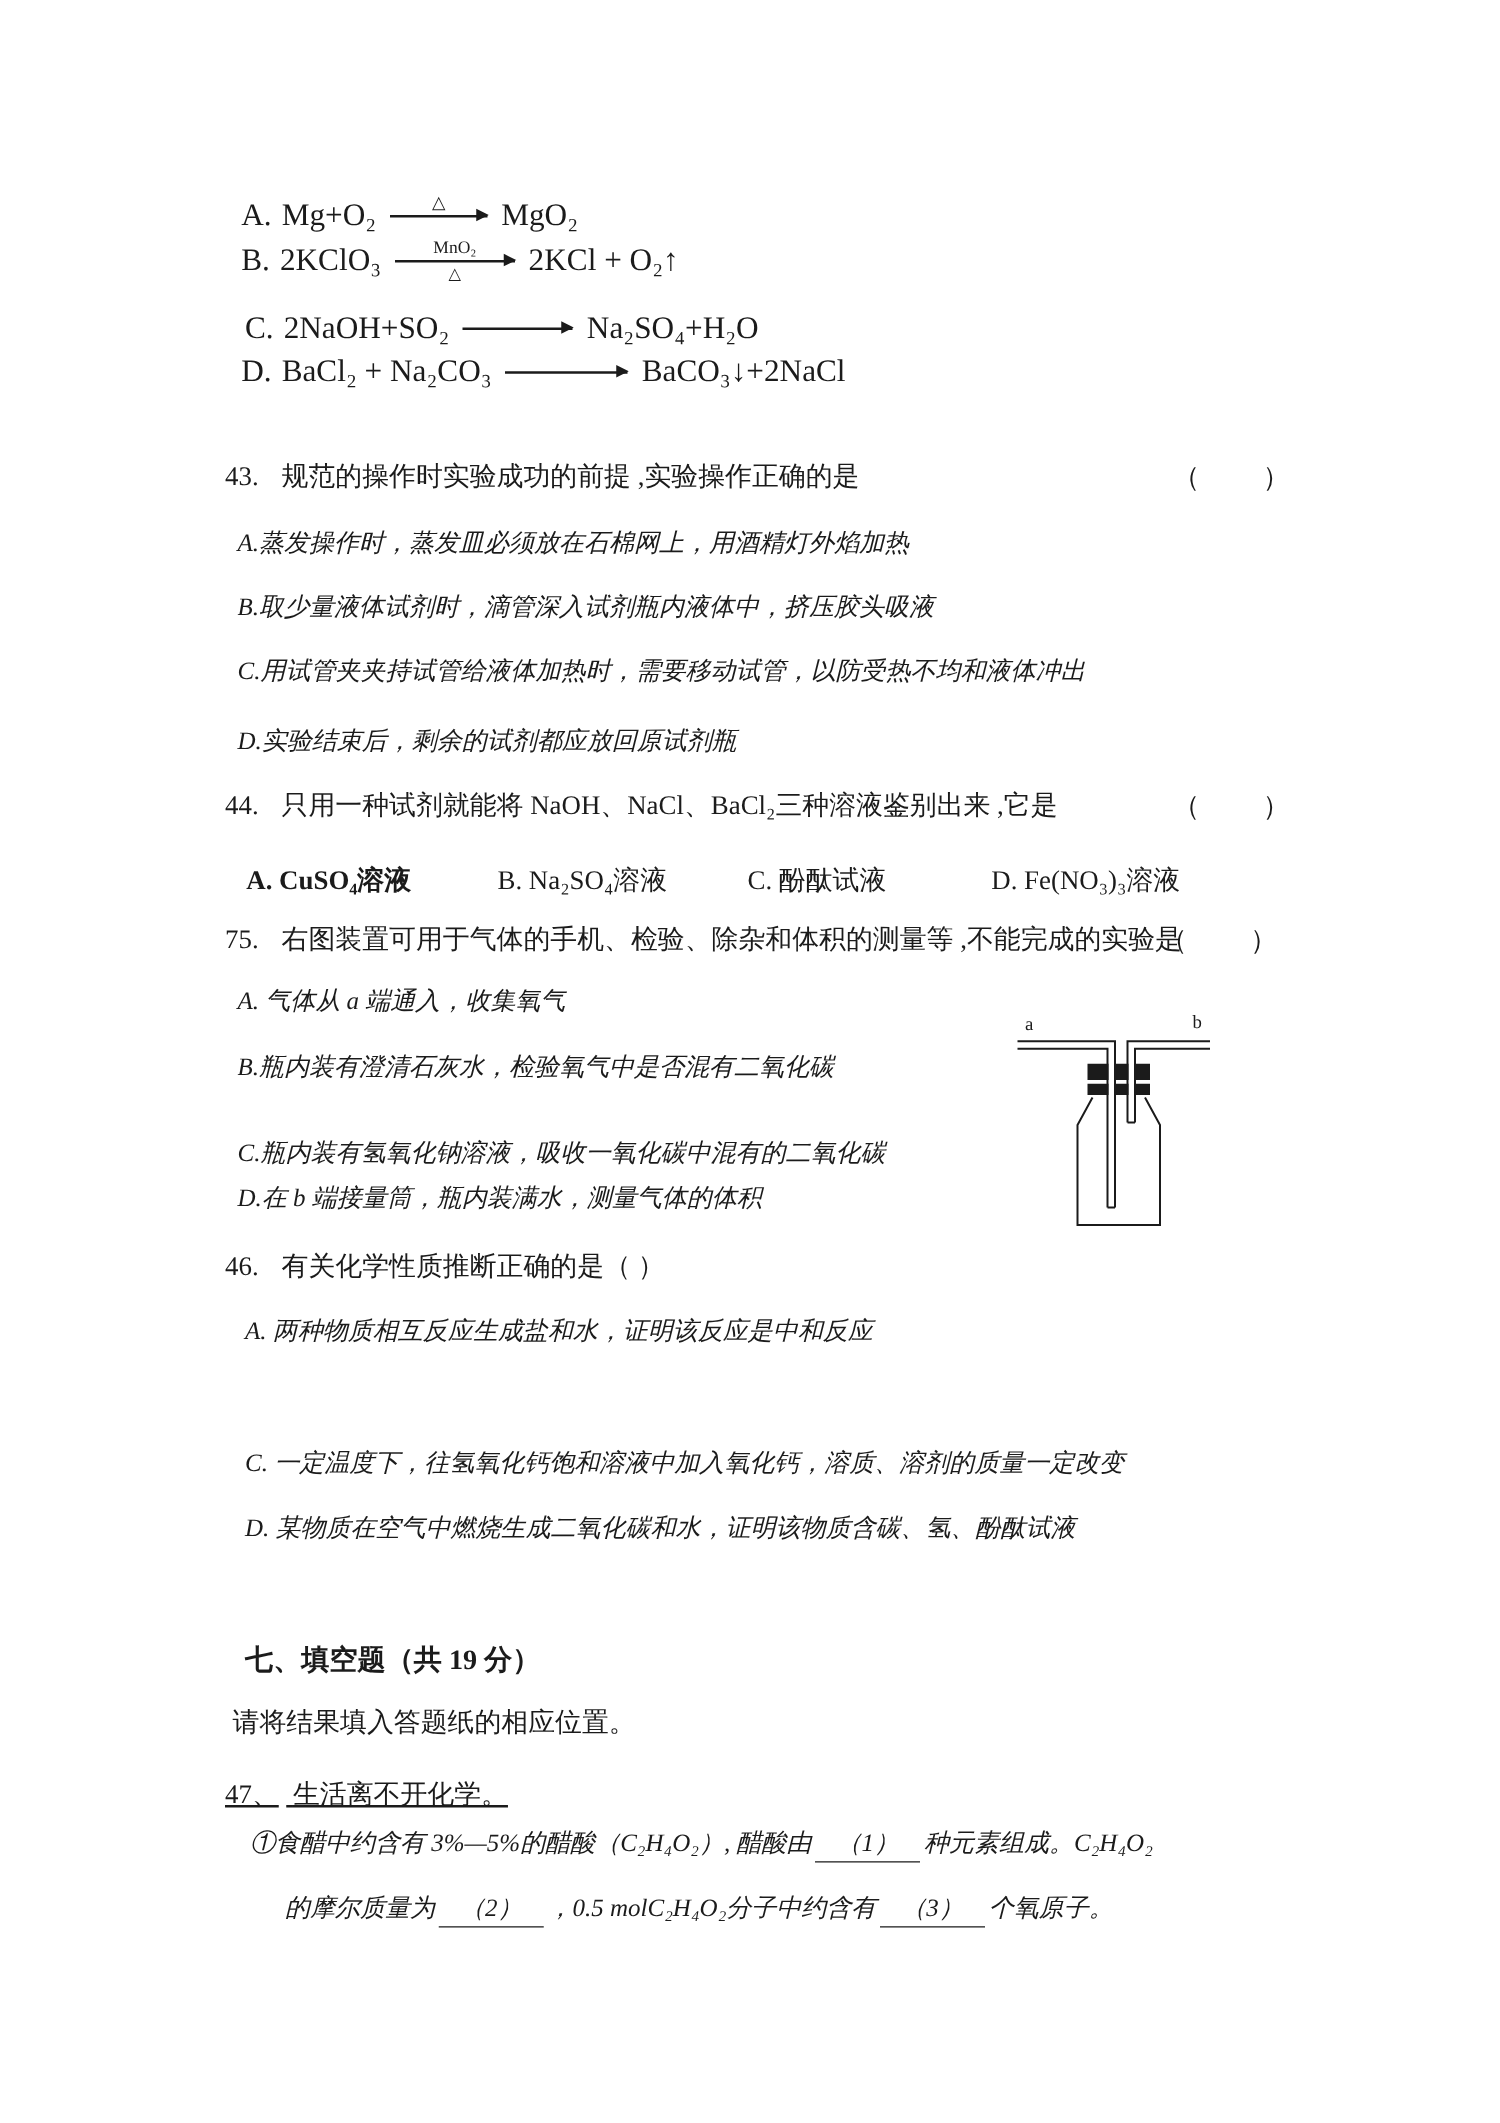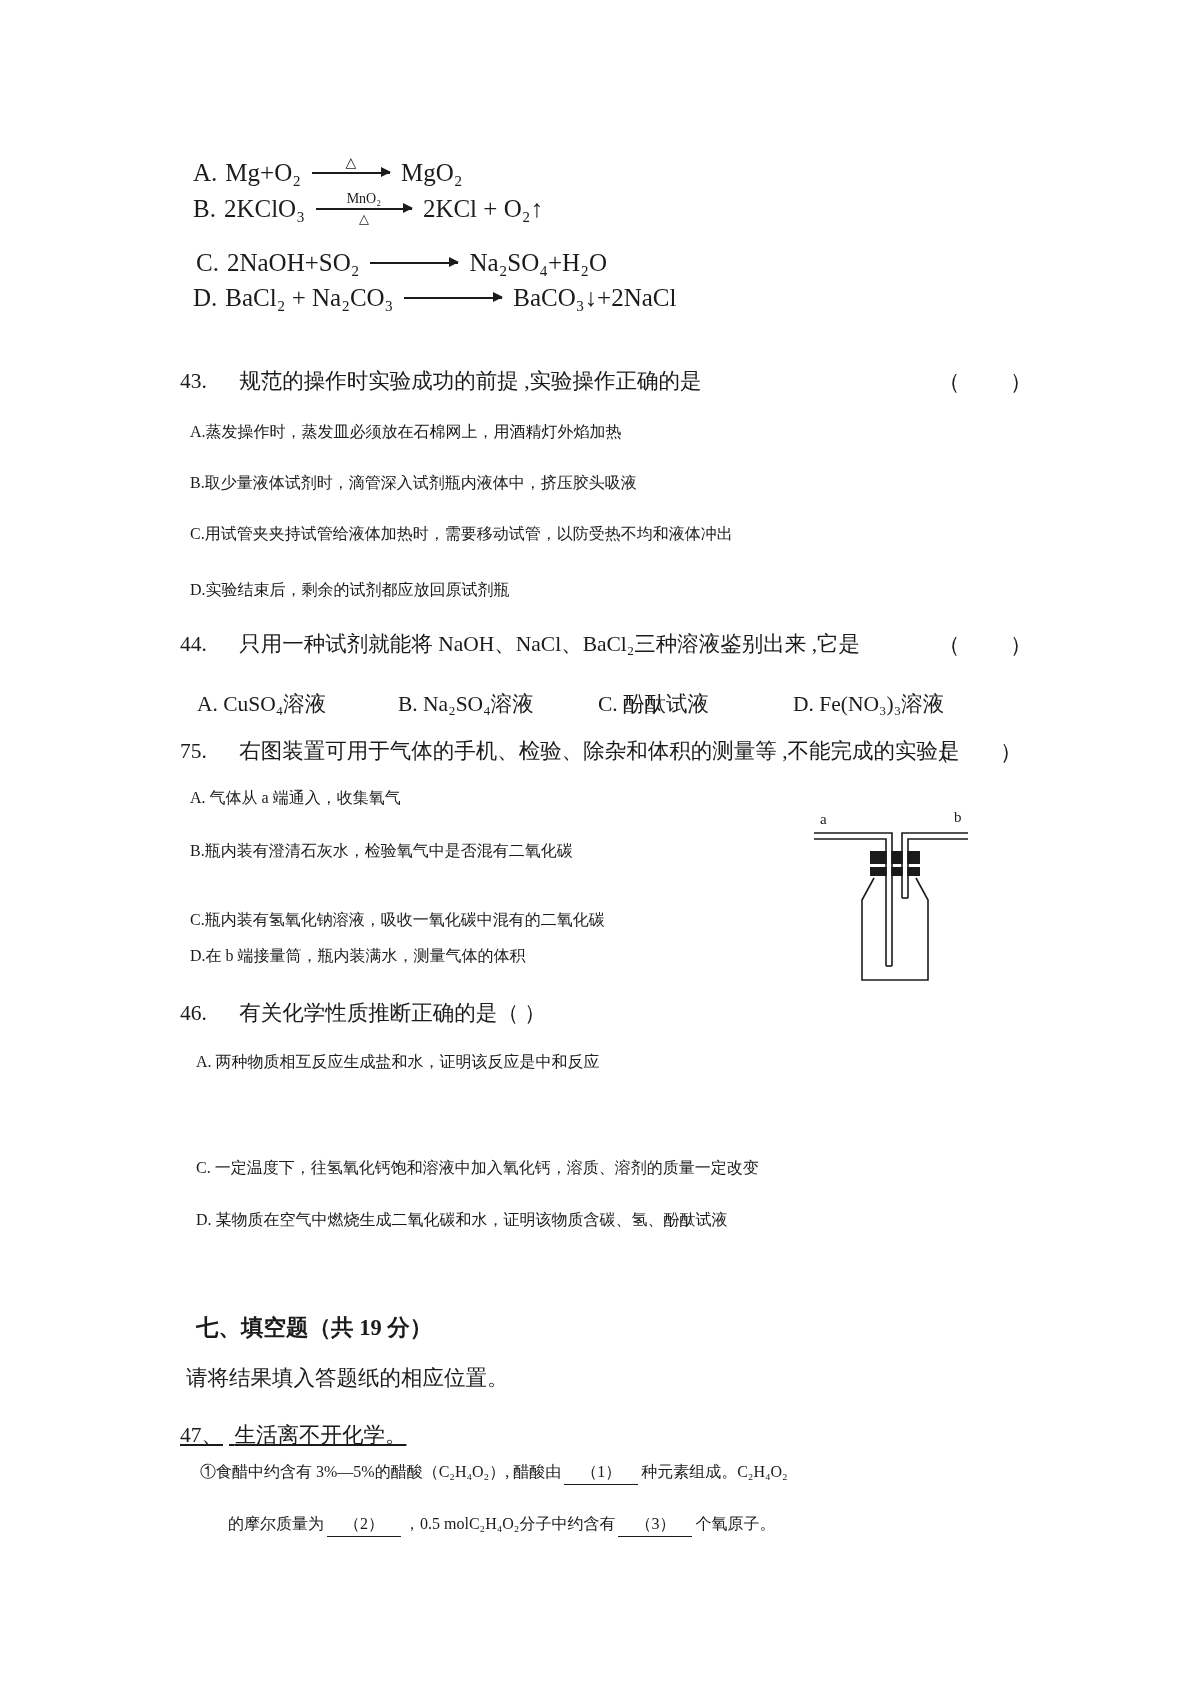--- a/index.html
+++ b/index.html
@@ -14,23 +14,23 @@
   .eq .rxn{display:inline-flex;flex-direction:column;align-items:center;margin:0 3px;}
   .rxn .above{font-size:14px;line-height:14px;height:16px;display:block;}
   .rxn .shaft{position:relative;height:1.8px;background:#1b1b1b;align-self:stretch;display:block;}
   .rxn .shaft::after{
     content:"";position:absolute;right:-1px;top:-4.8px;width:0;height:0;
     border-left:10px solid #1b1b1b;border-top:5.5px solid transparent;border-bottom:5.5px solid transparent;
   }
   .rxn .below{font-size:13px;line-height:13px;height:15px;padding-top:2px;display:block;}
   
   .qrow{font-size:21.5px;line-height:1.3;}
-  .qnum{margin-right:27px;}
+  .qnum{margin-right:13px;}
   .answer{position:absolute;top:0;font-size:22px;letter-spacing:2px;}
-  .opt{font-size:16px;line-height:1.3;}
+  .opt{font-size:20px;line-height:1.3;font-style:italic;}
   .optspan{position:absolute;top:0;font-size:21.5px;white-space:nowrap;}
   .sec-title{font-weight:bold;font-size:22.5px;}
   .sec-instr{font-weight:normal;font-size:21.5px;}
   .blank{display:inline-block;text-align:center;border-bottom:1.6px solid #1b1b1b;padding:0 17px 1px;margin:0 3px;}
   .diagram svg .lbl{font-size:15px;font-family:"Liberation Serif","DejaVu Serif",serif;fill:#1b1b1b;}
   .diagram svg .pipe{stroke:#1b1b1b;stroke-width:1.6;fill:none;}
 </style>
 </head>
 <body>
 
@@ -89,21 +89,21 @@
   <div class="abs opt" style="left:190px;top:473px;">B.取少量液体试剂时，滴管深入试剂瓶内液体中，挤压胶头吸液</div>
   <div class="abs opt" style="left:190px;top:580px;">D.实验结束后，剩余的试剂都应放回原试剂瓶</div>
   <div class="abs opt" style="left:190px;top:524px;">C.用试管夹夹持试管给液体加热时，需要移动试管，以防受热不均和液体冲出</div>
 
   <div class="abs qrow" style="left:180px;top:631px;right:0;">
     <span class="qnum">44.</span>
     <span>只用一种试剂就能将 NaOH、NaCl、BaCl₂三种溶液鉴别出来 ,它是</span>
     <span class="answer" style="left:758px;">（　　）</span>
   </div>
   <div class="abs" style="left:0;top:689px;width:1200px;height:30px;">
-    <span class="optspan" style="left:197px;">A. CuSO₄溶液</span>
+    <span class="optspan" style="left:197px;font-weight:bold;">A. CuSO₄溶液</span>
     <span class="optspan" style="left:398px;">B. Na₂SO₄溶液</span>
     <span class="optspan" style="left:598px;">C. 酚酞试液</span>
     <span class="optspan" style="left:793px;">D. Fe(NO₃)₃溶液</span>
   </div>
 
   <div class="abs qrow" style="left:180px;top:738px;right:0;">
     <span class="qnum">75.</span>
     <span>右图装置可用于气体的手机、检验、除杂和体积的测量等 ,不能完成的实验是</span>
     <span class="answer" style="left:748px;">（　　）</span>
   </div>

